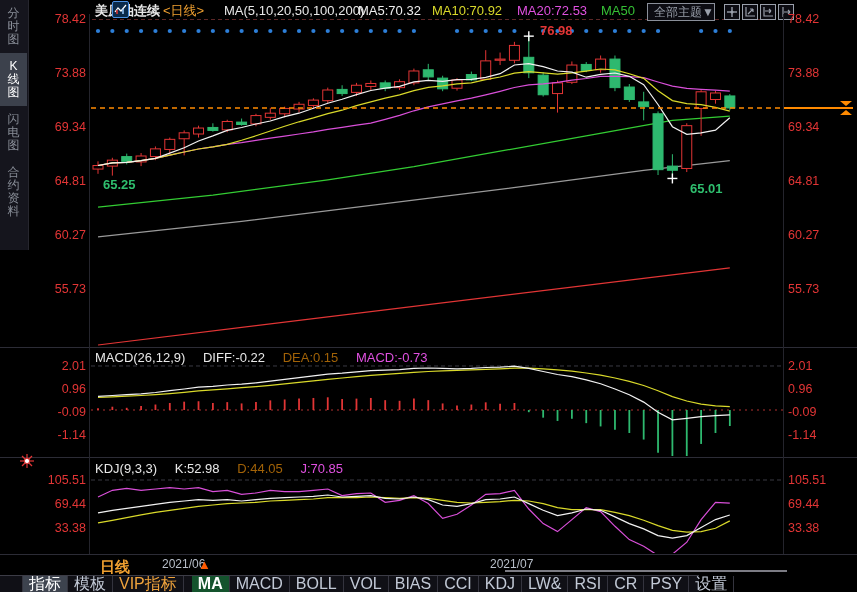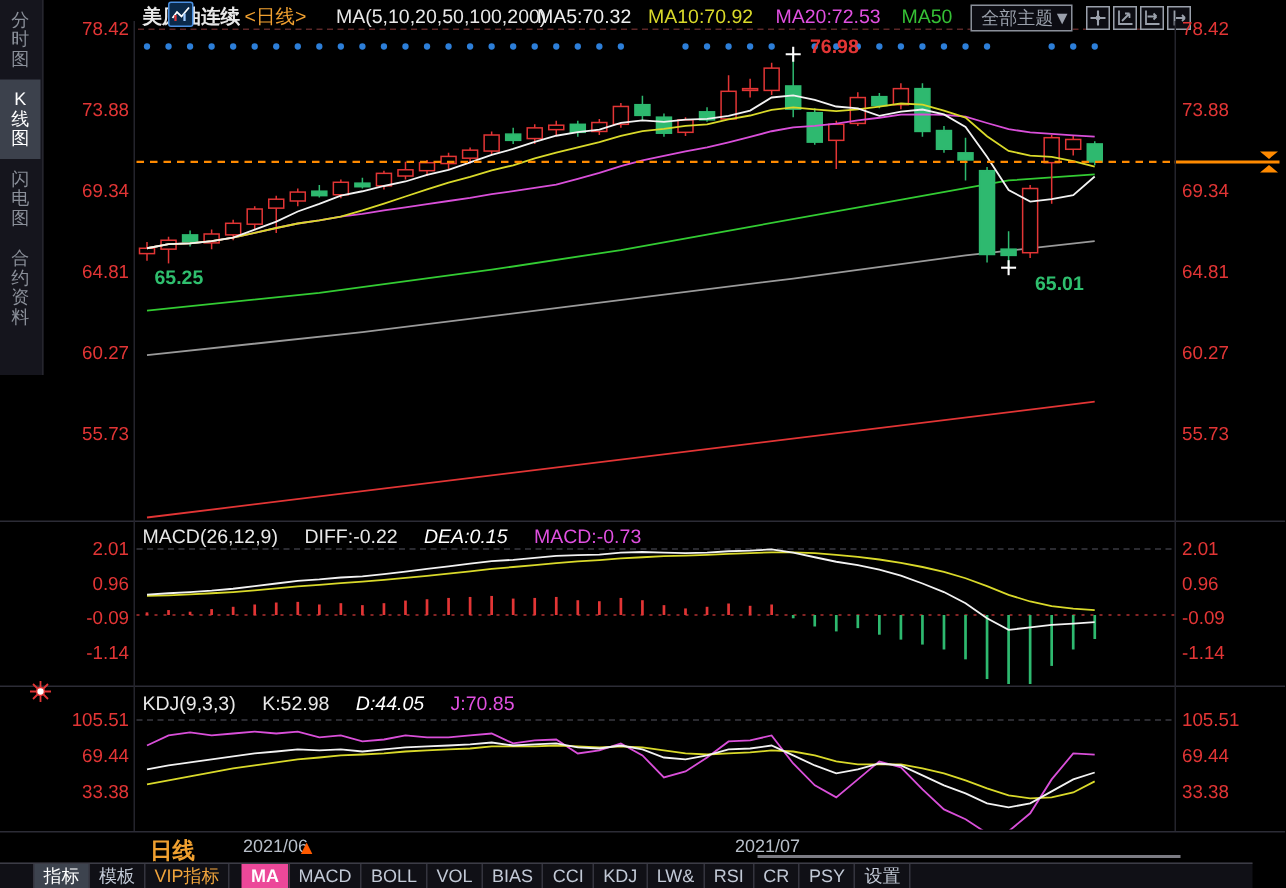--- a/index.html
+++ b/index.html
@@ -27,42 +27,42 @@
   .tool-ico svg{display:block;}
   #chart-ico{position:absolute;left:112px;top:1px;width:15px;height:15px;border:1px solid #4a90e2;
              background:#0b2a4a;border-radius:2px;}
   
   .hline{position:absolute;left:0;width:857px;height:1px;background:#2c2c36;}
   .vline{position:absolute;top:14px;width:1px;background:#24242c;}
   .axlbl{position:absolute;font-size:12.5px;color:#e23535;line-height:14px;}
   .axlbl.left{width:58px;text-align:right;left:28px;}
   .axlbl.right{left:788px;text-align:left;width:66px;}
   .pane-header{position:absolute;left:95px;font-size:13px;white-space:nowrap;}
-  .pane-header .w{color:#e8e8e8;margin-top:16px;} .pane-header .y{color:#ffffff;font-style:italic;} .pane-header .m{color:#e050e0;}
+  .pane-header .w{color:#e8e8e8;margin-top:16px;} .pane-header .y{color:#a16207;} .pane-header .m{color:#e050e0;}
   .pane-header span{margin-right:14px;}
   .annot{position:absolute;font-size:13px;font-weight:bold;}
   .annot.green{color:#2fbf6e;} .annot.red{color:#e23535;}
   .datelbl{position:absolute;top:557px;font-size:12px;color:#b8bfc9;}
   #scrollmark{position:absolute;left:505px;top:570px;width:282px;height:2px;background:#7c7c84;}
   #burst{position:absolute;left:19px;top:453px;}
   
   #wm-site{position:absolute;left:5px;top:536px;font-size:17px;color:#8a8a8a;letter-spacing:1px;
            font-family:"Liberation Serif","DejaVu Serif",serif;}
   #wm-url{position:absolute;left:28px;top:560px;font-size:24px;font-weight:bold;color:#9a9a9a;
           font-family:"Liberation Mono","DejaVu Sans Mono",monospace;letter-spacing:1px;}
   #wm-overlay{position:absolute;left:100px;top:558px;font-size:15px;font-weight:bold;color:#f0a030;}
   #wm-arrow{position:absolute;left:198px;top:557px;font-size:13px;color:#ff5a00;}
   
-  #toolbar{position:absolute;left:0;top:575px;width:835px;height:17px;background:#101016;
-           border-top:1px solid #3c3c46;display:flex;align-items:stretch;font-size:12px;color:#c2c9d6;}
+  #toolbar{position:absolute;left:0;top:575px;width:699px;height:17px;background:#101016;
+           border-top:1px solid #3c3c46;display:flex;align-items:stretch;font-size:16px;color:#c2c9d6;}
   .tb{border-right:1px solid #34343e;text-align:center;line-height:16px;padding:0 6px;cursor:default;white-space:nowrap;}
   .tb.first{border-left:1px solid #34343e;margin-left:22px;}
   .tb.raised{background:#3d434e;color:#fff;}
   .tb.vip{color:#f0a43c;}
-  .tb.sel{background:#ec4899;color:#fff;font-weight:bold;}
+  .tb.sel{background:#14532d;color:#fff;font-weight:bold;}
   #chart-svg{position:absolute;left:0;top:0;}
 </style>
 </head>
 <body>
 
 <div id="app">
 
   <svg id="chart-svg" width="857" height="575">
       <defs>
         <clipPath id="clipMain">

